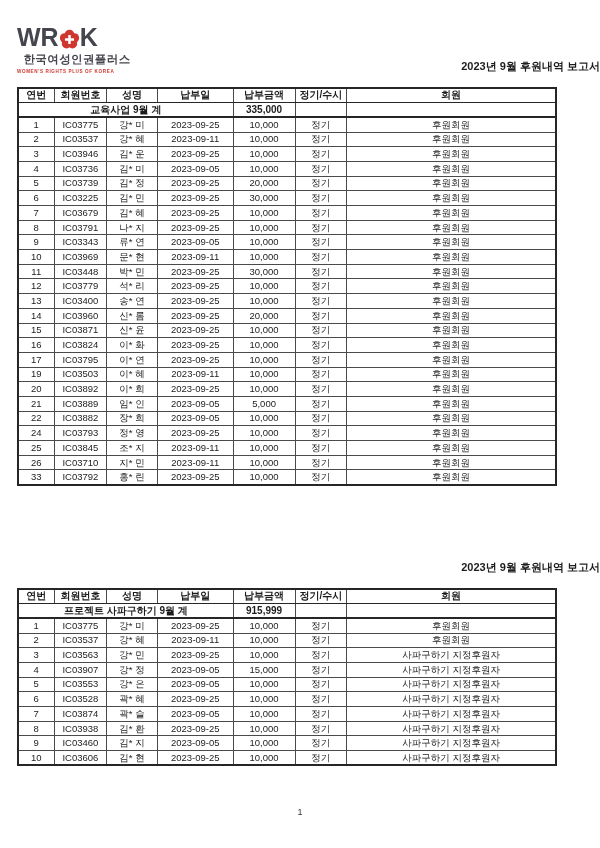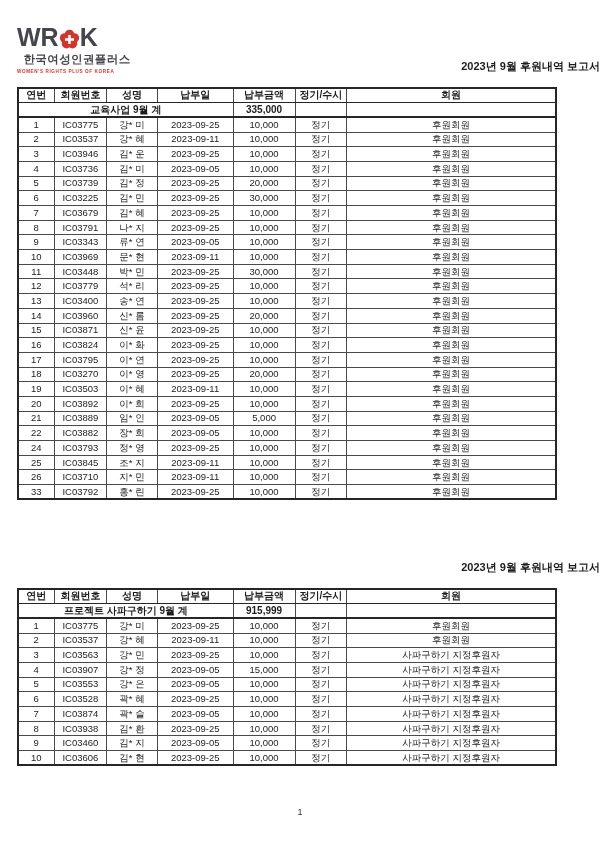--- a/index.html
+++ b/index.html
@@ -253,29 +253,20 @@
         <tr>
           <td>17</td>
           <td>IC03795</td>
           <td>이* 연</td>
           <td>2023-09-25</td>
           <td>10,000</td>
           <td>정기</td>
           <td>후원회원</td>
         </tr>
         <tr>
-          <td>18</td>
-          <td>IC03270</td>
-          <td>이* 영</td>
-          <td>2023-09-25</td>
-          <td>20,000</td>
-          <td>정기</td>
-          <td>후원회원</td>
-        </tr>
-        <tr>
           <td>19</td>
           <td>IC03503</td>
           <td>이* 혜</td>
           <td>2023-09-11</td>
           <td>10,000</td>
           <td>정기</td>
           <td>후원회원</td>
         </tr>
         <tr>
           <td>20</td>

